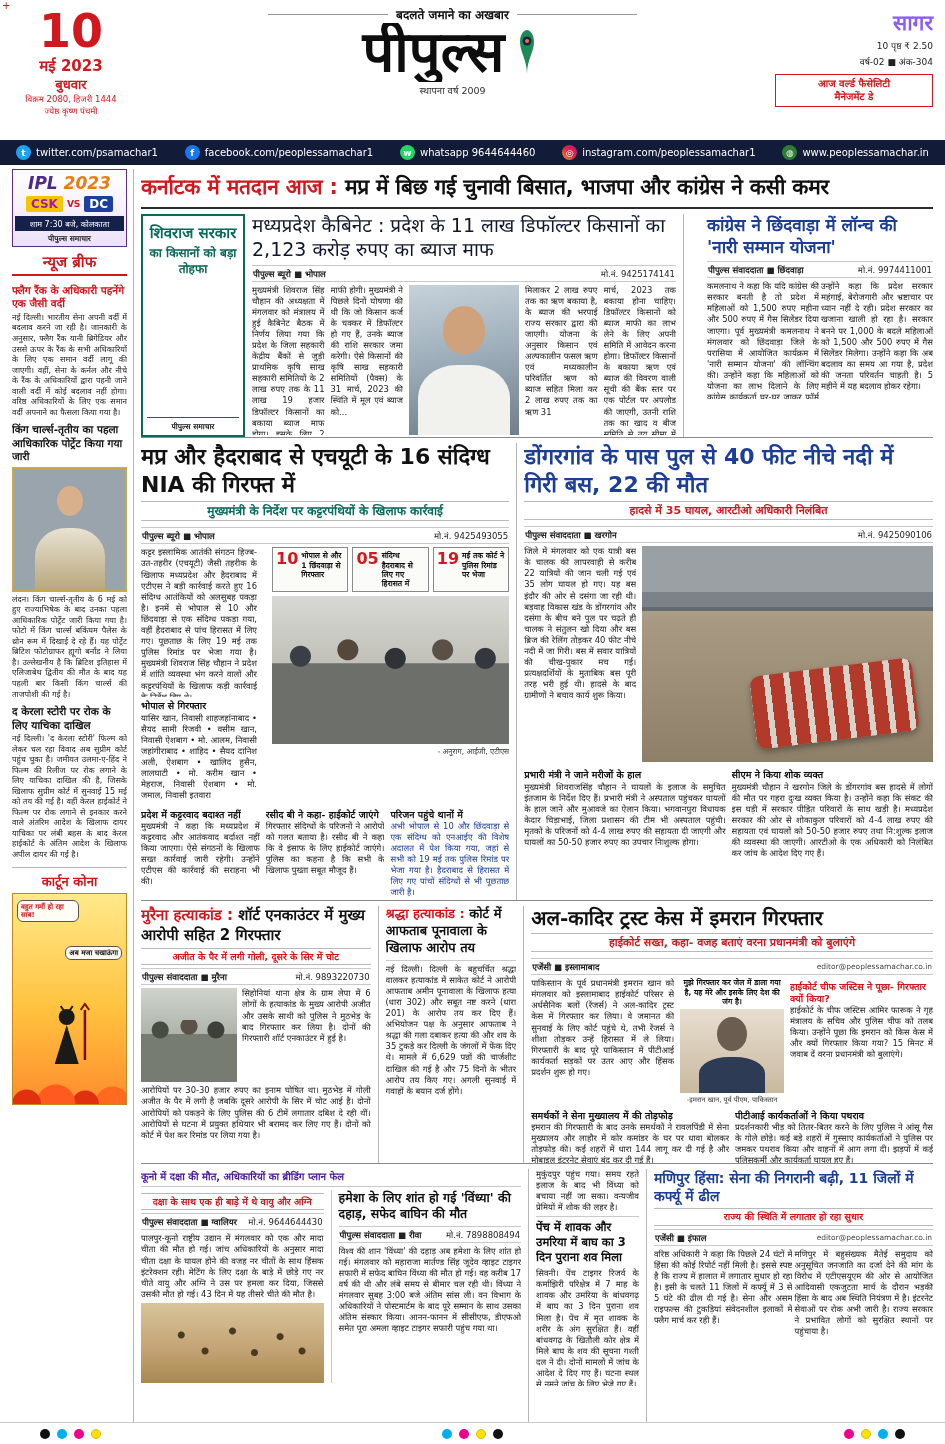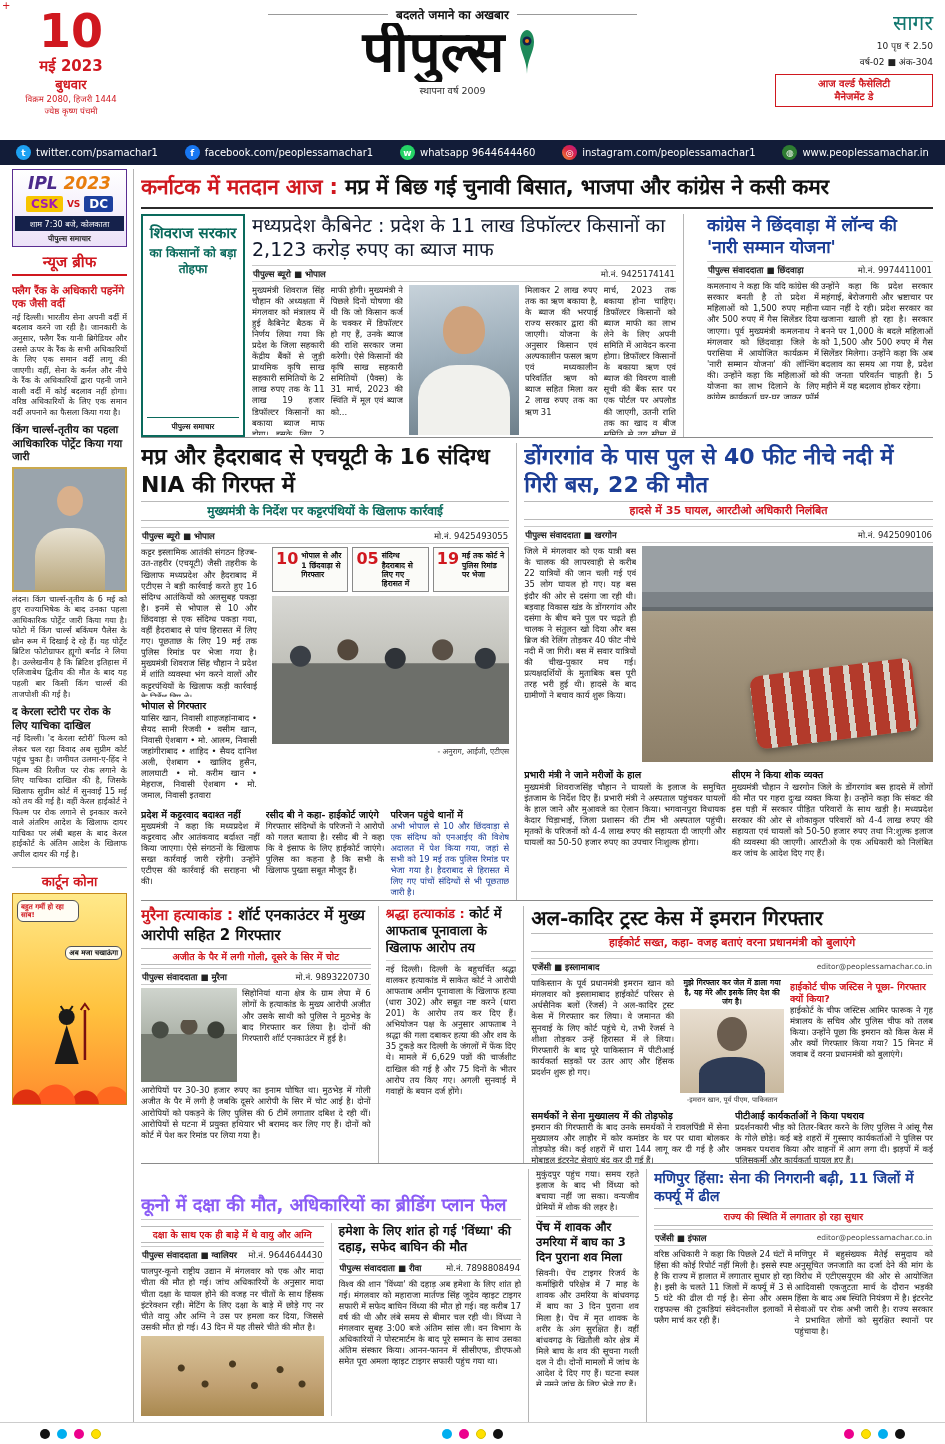--- a/index.html
+++ b/index.html
@@ -15,21 +15,21 @@
   .date-month { font-size:15px; font-weight:bold; margin-top:1px; }
   .date-weekday { font-size:13px; font-weight:bold; }
   .date-small { font-size:8.5px; line-height:1.35; margin-top:1px; }
   .title-block { flex:1; text-align:center; min-width:0; }
   .tagline-row { display:flex; align-items:center; justify-content:center; gap:8px; }
   .tag-rule { height:1px; width:120px; background:#999; }
   .tagline { font-size:12px; color:#111; font-weight:bold; }
   .paper-title { font-size:56px; font-weight:bold; color:#0d0d0d; line-height:1.05; display:flex; align-items:center; justify-content:center; gap:8px; white-space:nowrap; overflow:hidden; }
   .established { font-size:9.5px; color:#333; margin-top:2px; }
   .right-block { width:158px; flex:0 0 158px; text-align:right; padding-top:2px; }
-  .edition-name { font-size:21px; font-weight:normal; color:#0f766e; }
+  .edition-name { font-size:21px; font-weight:bold; color:#8b5cf6; }
   .m-small { font-size:9px; color:#222; margin-top:3px; }
   .today-box { border:1px solid #d0181f; color:#d0181f; font-weight:bold; font-size:10px; padding:3px 4px; margin-top:6px; text-align:center; line-height:1.25; }
 
   
   .social-bar { height:25px; flex:0 0 25px; background:#121c38; color:#fff; display:flex; align-items:center; justify-content:space-between; padding:0 16px; font-size:10px; }
   .social-item { display:flex; align-items:center; gap:5px; white-space:nowrap; overflow:hidden; }
   .s-icon { width:15px; height:15px; flex:0 0 15px; border-radius:50%; display:inline-flex; align-items:center; justify-content:center; font-size:9px; font-weight:bold; color:#fff; }
   .i-tw { background:#1da1f2; } .i-fb { background:#1877f2; } .i-wa { background:#25d366; }
   .i-ig { background:linear-gradient(45deg,#f09433,#dc2743,#bc1888); } .i-web { background:#2e7d32; }
 
@@ -165,21 +165,21 @@
   .quote { font-size:7.6px; font-weight:bold; text-align:center; line-height:1.25; color:#111; }
   .imran-photo { height:84px; margin:2px 0; background:linear-gradient(180deg,#e8ded0,#c8b89e); }
   .imran-photo::before { content:''; position:absolute; left:50%; top:10%; transform:translateX(-50%); width:30px; height:34px; border-radius:50%; background:#6b5d4f; }
   .imran-photo::after { content:''; position:absolute; left:50%; bottom:0; transform:translateX(-50%); width:66px; height:36px; border-radius:45% 45% 0 0; background:#2e3b55; }
   .quote-by { font-size:7px; text-align:center; color:#333; }
   .imran-bottom { display:flex; gap:6px; margin-top:3px; flex:1; min-height:0; }
 
   
   .rowD { flex:1; display:flex; gap:7px; padding-top:5px; overflow:hidden; min-height:0; }
   .kuno-group { width:49%; flex:0 0 49%; border-right:1px solid #b5b5b5; padding-right:7px; overflow:hidden; }
-  .kuno-headline { font-size:18px; font-weight:bold; color:#8b5cf6; white-space:nowrap; overflow:hidden; border-bottom:1px solid #c9c9c9; padding-bottom:3px;margin-top:23px; }
+  .kuno-headline { font-size:10px; font-weight:bold; color:#4c1d95; white-space:nowrap; overflow:hidden; border-bottom:1px solid #c9c9c9; padding-bottom:3px; }
   .kuno-cols { display:flex; gap:7px; margin-top:3px; }
   .kuno-col { flex:1; min-width:0; }
   .kuno-col .body-text { max-height:104px; }
   .cheetah-photo { height:80px; margin-top:3px; background:
       radial-gradient(circle at 22% 40%, #4a3a20 0 3px, transparent 4px),
       radial-gradient(circle at 35% 60%, #4a3a20 0 3px, transparent 4px),
       radial-gradient(circle at 50% 35%, #4a3a20 0 3px, transparent 4px),
       radial-gradient(circle at 62% 62%, #4a3a20 0 3px, transparent 4px),
       radial-gradient(circle at 76% 42%, #4a3a20 0 3px, transparent 4px),
       radial-gradient(circle at 88% 60%, #4a3a20 0 3px, transparent 4px),

